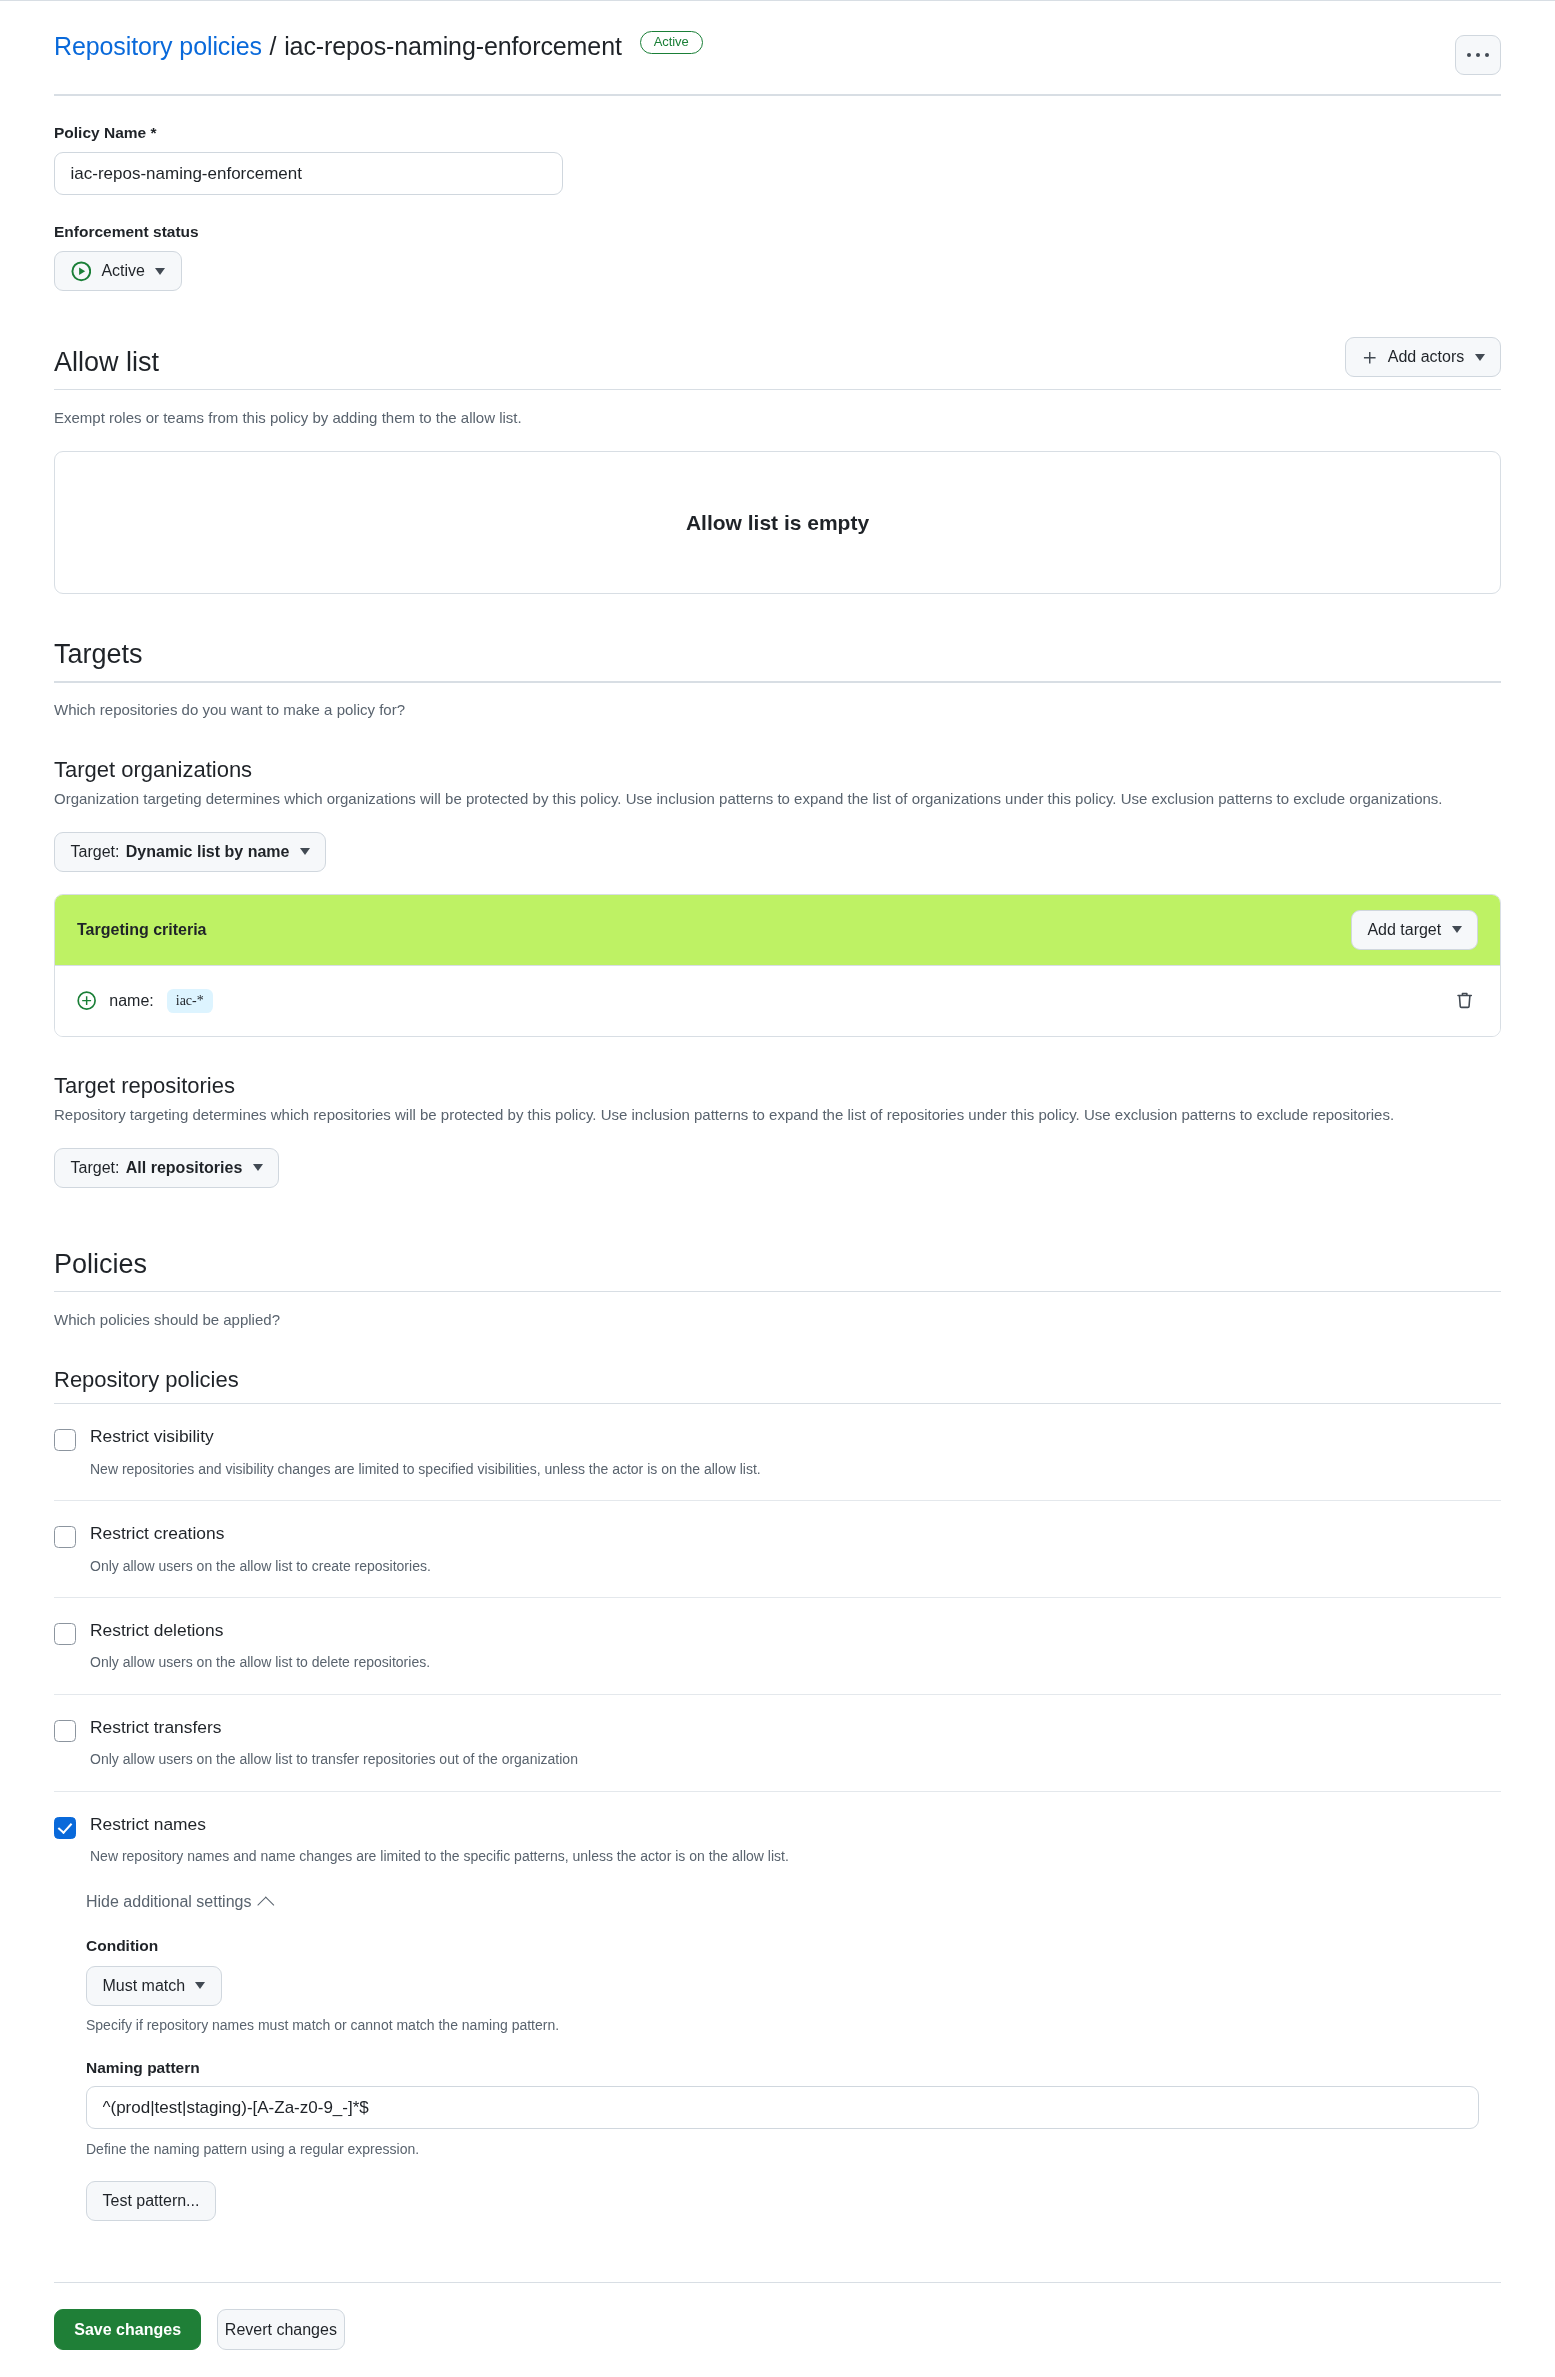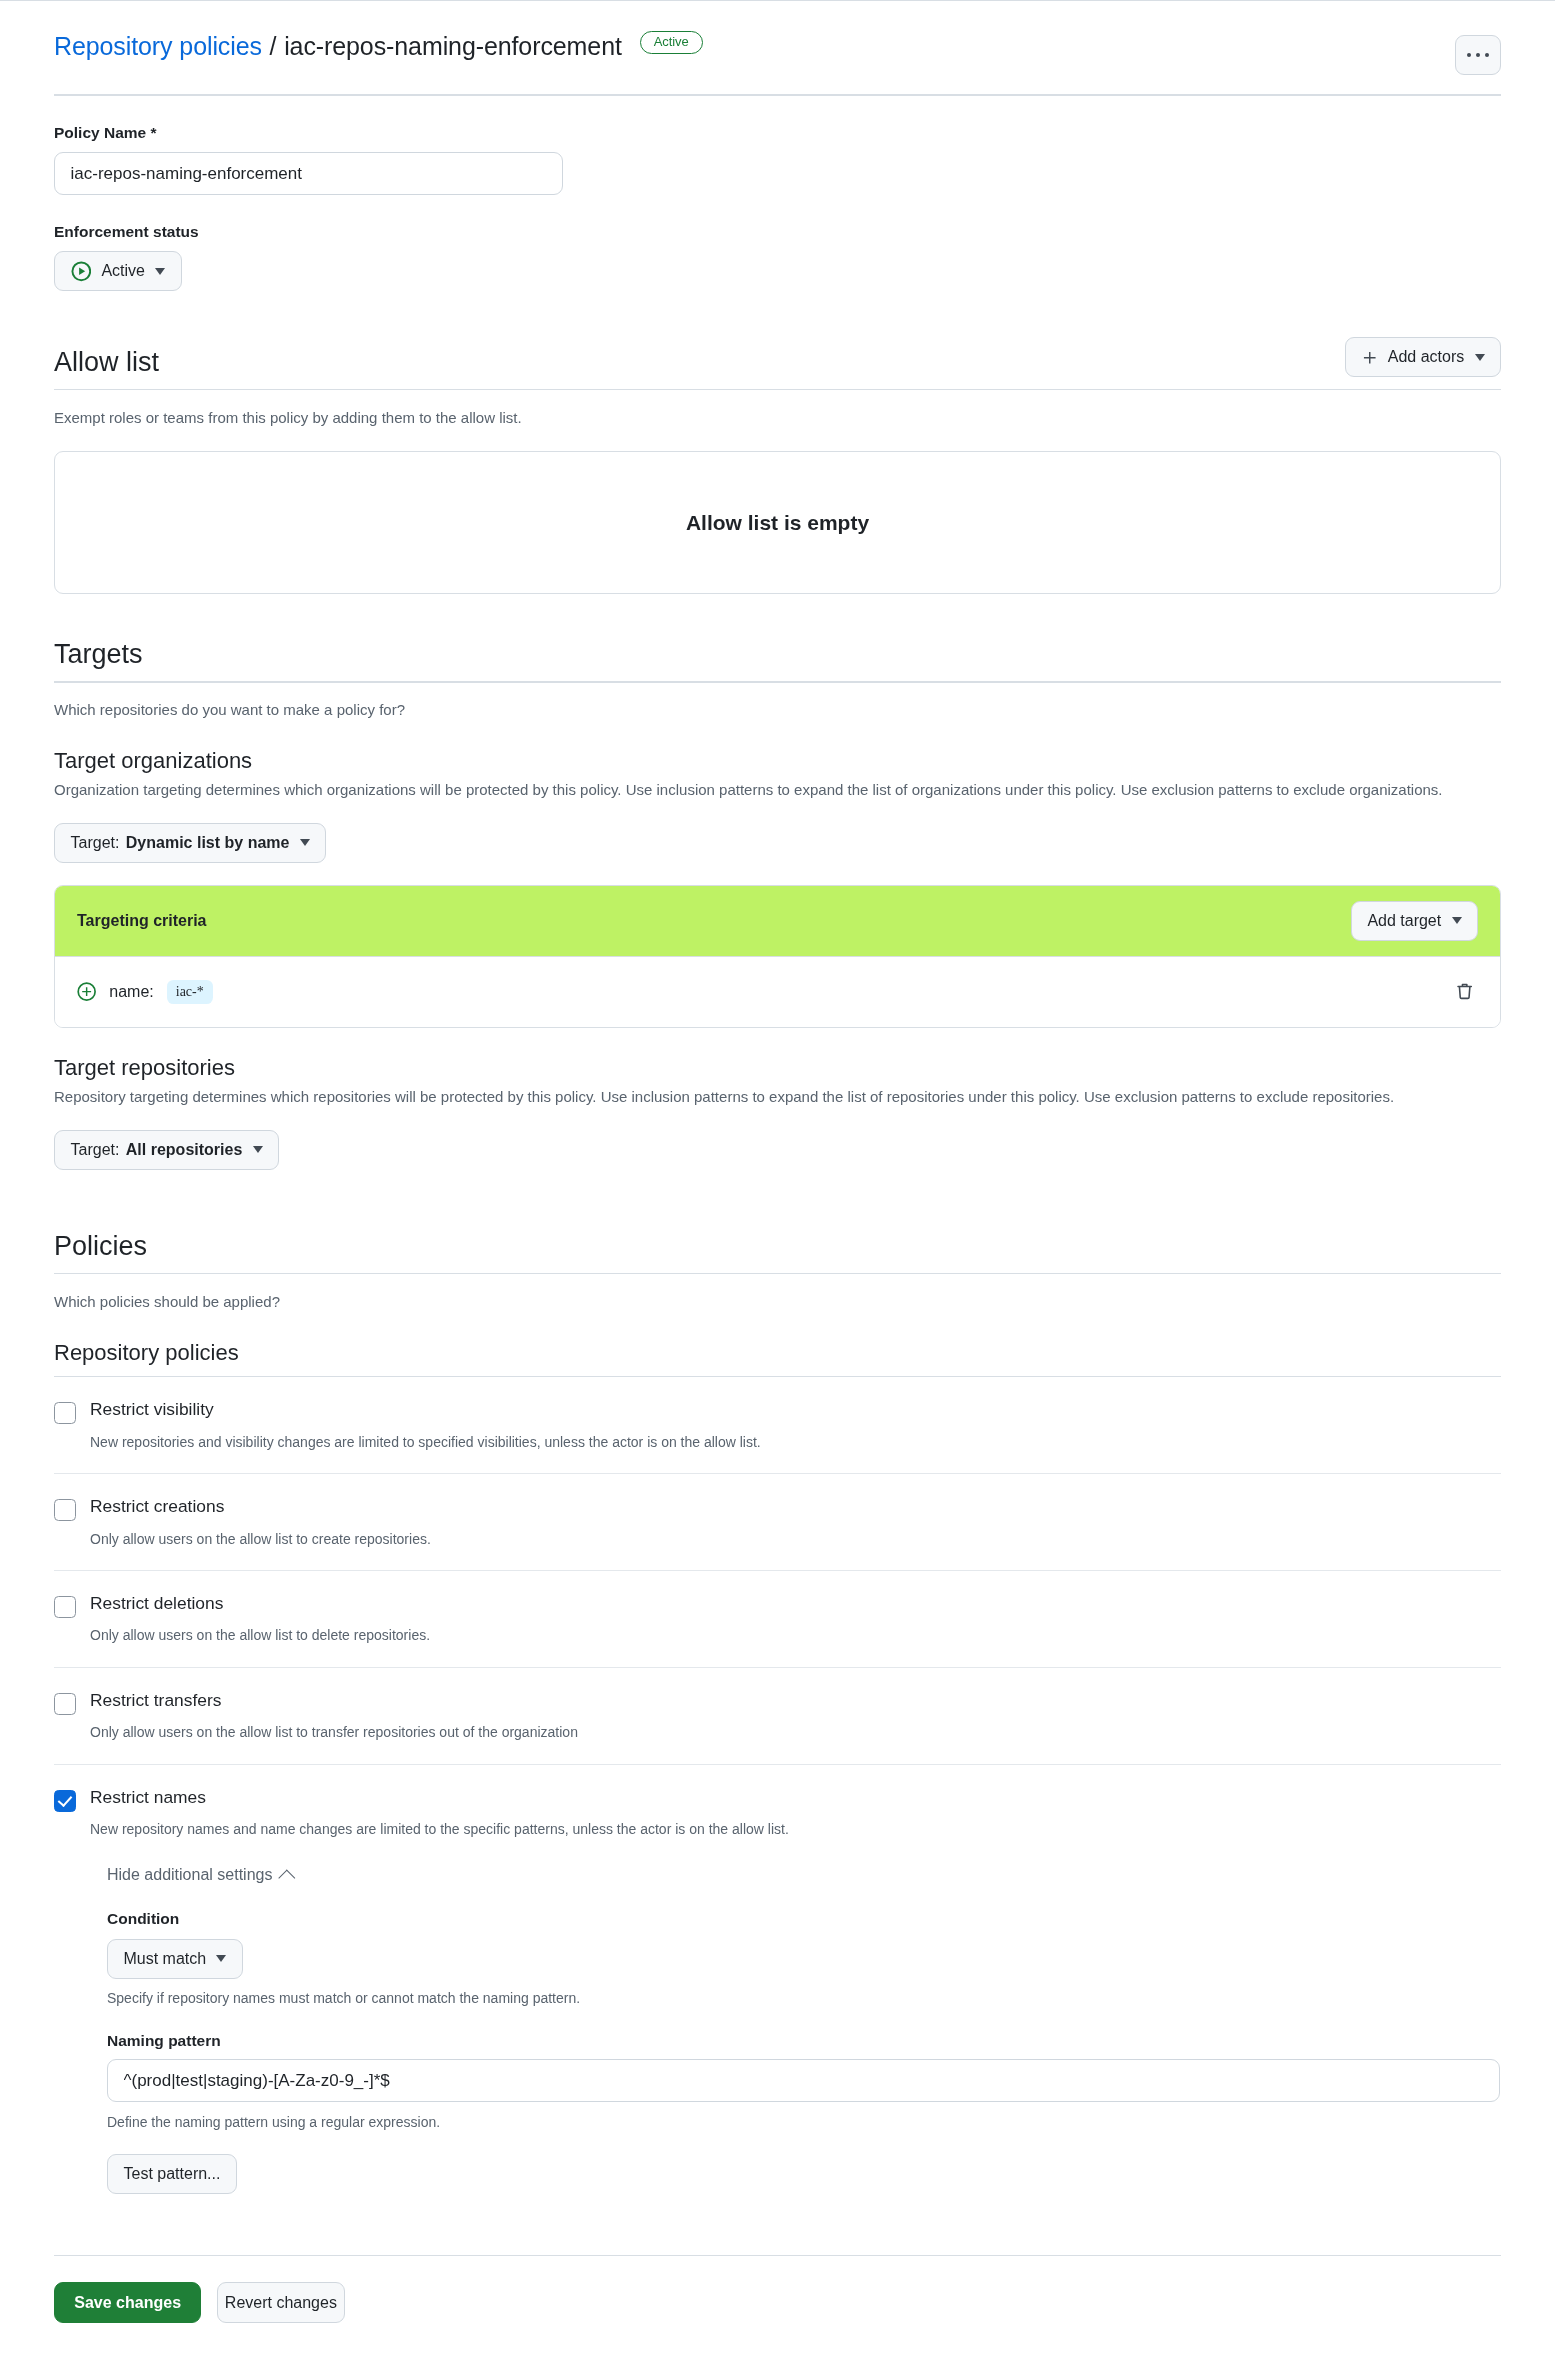--- a/index.html
+++ b/index.html
@@ -165,21 +165,21 @@
     font-size: 15px;
     color: #59636e;
     margin-top: 15.5px;
     line-height: 1.55;
   }
 
   .sub-title {
     font-size: 22px;
     font-weight: 400;
     color: #1f2328;
-    margin-top: 27px;
+    margin-top: 36px;
   }
   .sub-desc {
     font-size: 15px;
     color: #59636e;
     margin-top: 4px;
     line-height: 1.6;
     max-width: 1418px;
   }
 
   
@@ -298,21 +298,21 @@
   .policy-desc {
     font-size: 14px;
     color: #59636e;
     margin-top: 7.7px;
     margin-left: 36px;
     line-height: 1.5;
   }
 
   
   .addl {
-    margin-left: 53px;
+    margin-left: 32px;
     margin-top: 26px;
   }
   .disclosure {
     display: inline-flex;
     align-items: center;
     gap: 9px;
     font-size: 16px;
     color: #59636e;
     background: none;
     border: none;

